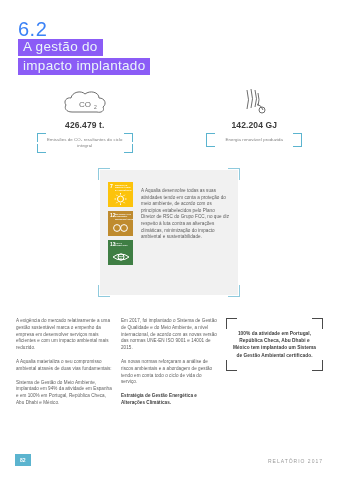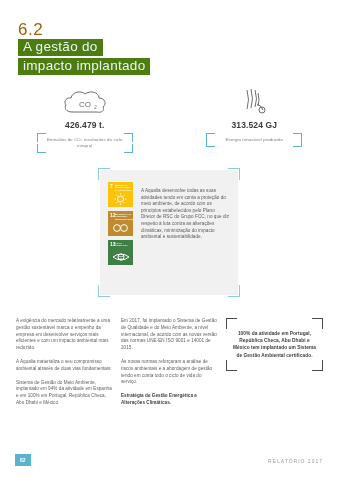--- a/index.html
+++ b/index.html
@@ -9,26 +9,26 @@
     font-family:"Liberation Sans", sans-serif;
     color:#4a4a4a;
     overflow:hidden;
     position:relative;
   }
   .page{position:relative;width:339px;height:480px;}
 
   
   .title-block{position:absolute;left:18px;top:22px;}
   .sec-num{
-    font-size:17px;color:#a16207;letter-spacing:0.5px;line-height:15px;
+    font-size:20px;color:#3b82f6;letter-spacing:0.5px;line-height:15px;
     font-weight:300;
   }
   .title-line{
     display:inline-block;
-    background:#4d7c0f;color:#eaf6fa;
+    background:#8b5cf6;color:#eaf6fa;
     font-size:13.5px;font-weight:300;letter-spacing:0.3px;
     padding:1px 5px 2px 5px;margin-top:2px;
     line-height:14px;
   }
 
   
   .kpis{position:absolute;left:0;top:88px;width:339px;display:flex;}
   .kpi{flex:1;display:flex;flex-direction:column;align-items:center;}
   .kpi-icon{height:28px;display:flex;align-items:flex-end;justify-content:center;}
   .kpi-icon svg{display:block;}
@@ -142,21 +142,21 @@
       <div class="kpi-icon">
         <svg width="30" height="30" viewBox="0 0 30 30">
           <path d="M8 4 q3 10 0 19" fill="none" stroke="#6e6e6e" stroke-width="1"></path>
           <path d="M12 3 q3 10 0 19" fill="none" stroke="#6e6e6e" stroke-width="1"></path>
           <path d="M16 4 q3 9 0 17" fill="none" stroke="#6e6e6e" stroke-width="1"></path>
           <path d="M19 7 q2 7 0 13" fill="none" stroke="#6e6e6e" stroke-width="1"></path>
           <path d="M18 18 q5 2 6 6" fill="none" stroke="#6e6e6e" stroke-width="1"></path>
           <circle cx="23" cy="24" r="3" fill="none" stroke="#6e6e6e" stroke-width="1"></circle>
         </svg>
       </div>
-      <div class="kpi-value">313.524 GJ</div>
+      <div class="kpi-value">142.204 GJ</div>
       <div class="kpi-cap-wrap">
         <span class="brk tl"></span>
         <span class="brk tr"></span>
         <span class="brk bl"></span>
         <span class="brk br"></span>
         <div class="kpi-cap">Energia renovável produzida</div>
       </div>
     </div>
 
   </div>

